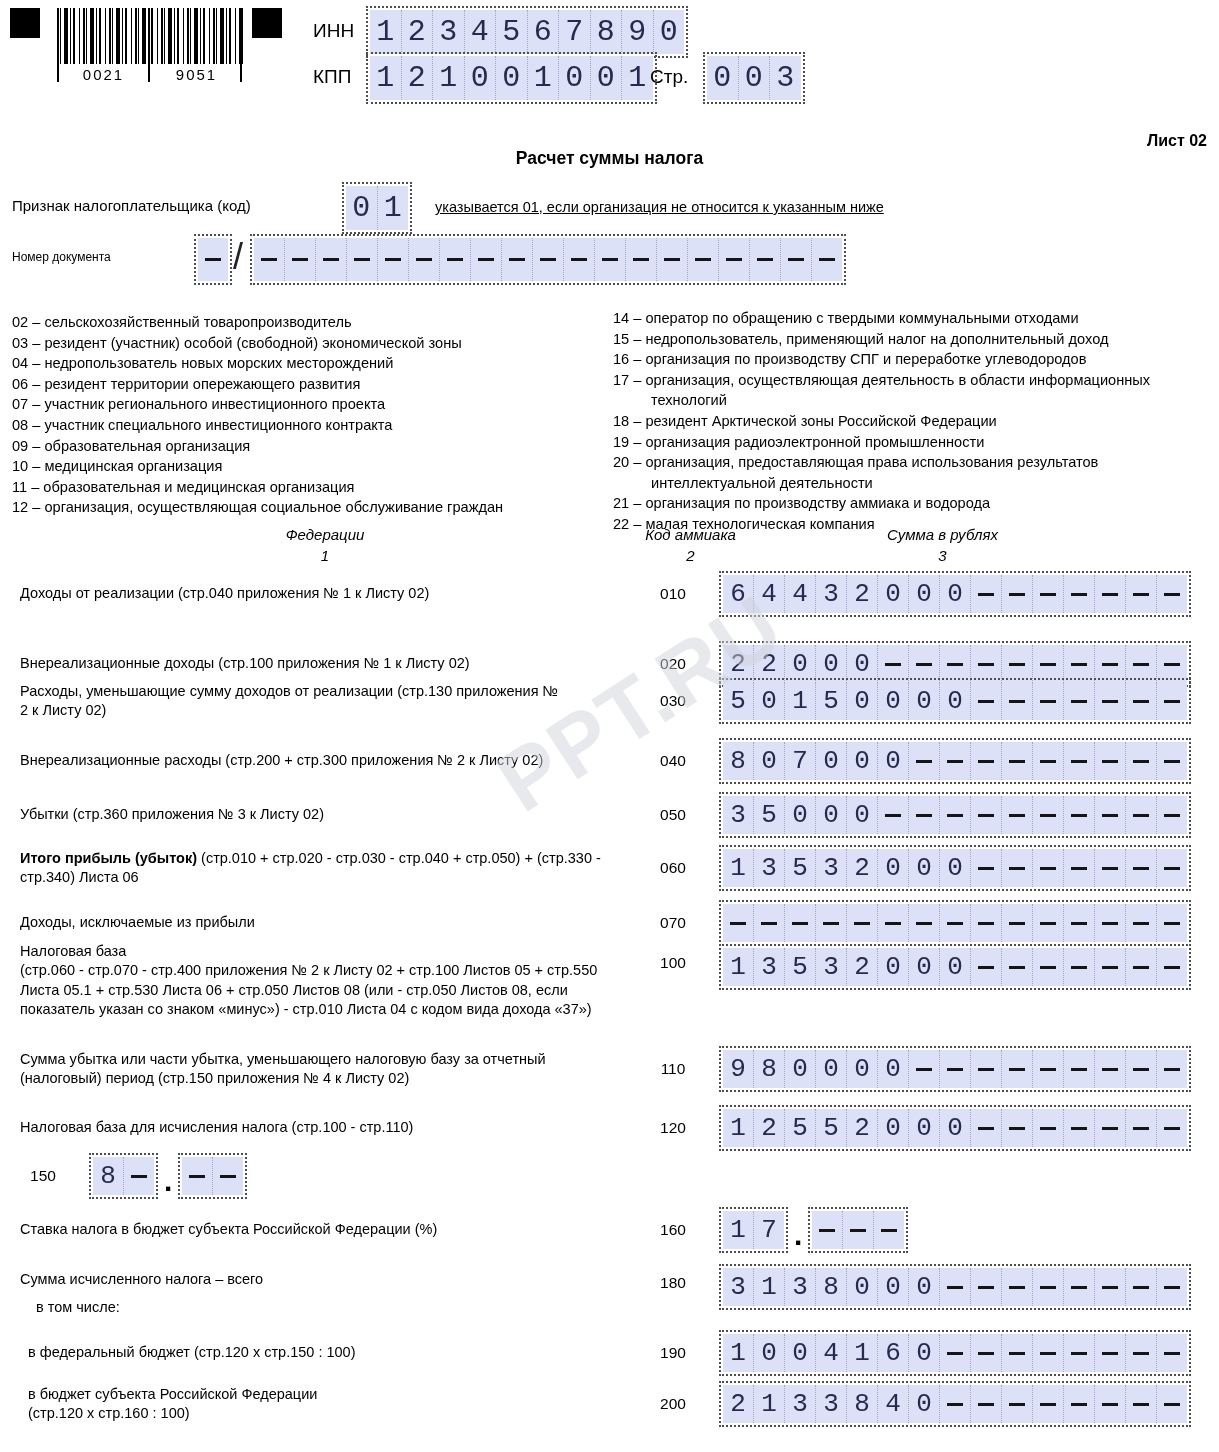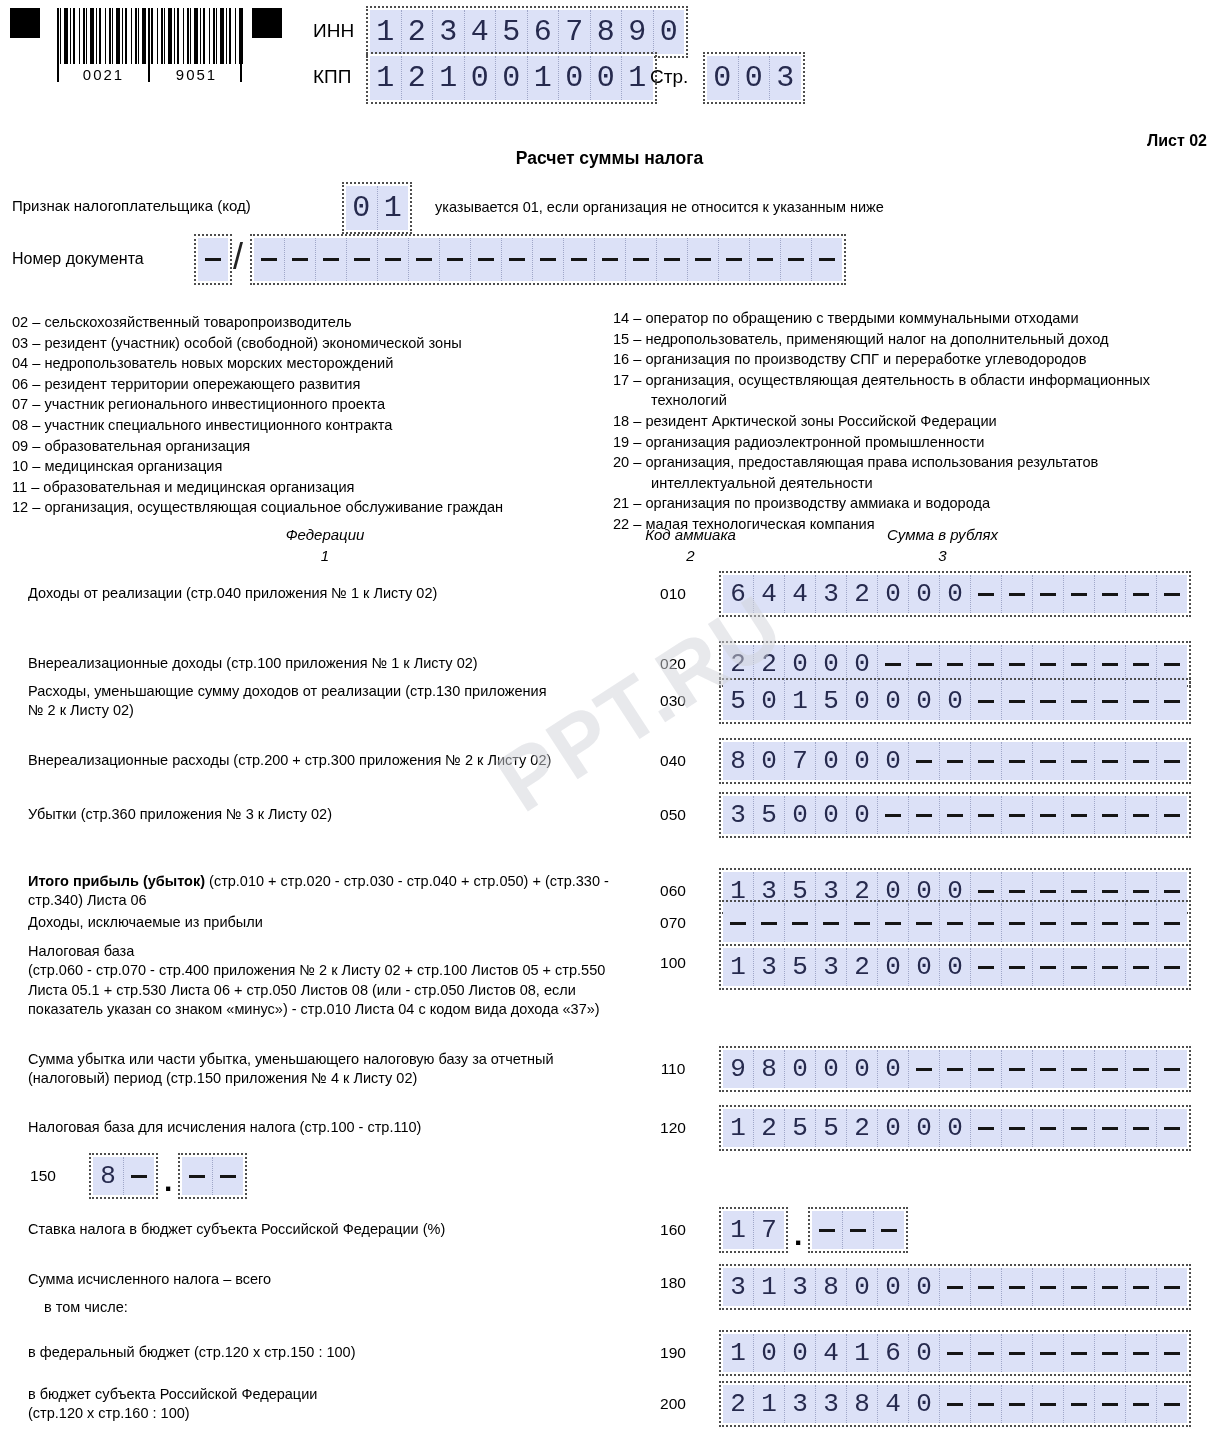--- a/index.html
+++ b/index.html
@@ -34,43 +34,43 @@
   #inn-field{position:absolute;left:370px;top:10px;}
   #kpp-field{position:absolute;left:370px;top:56px;}
   #page-field{position:absolute;left:707px;top:56px;}
   #sheet-label{position:absolute;right:12px;top:132px;font-size:16px;font-weight:bold;}
   #form-title{position:absolute;left:0;top:148px;width:100%;text-align:center;
               font-size:17.5px;font-weight:bold;}
 
   
   #taxattr-label{position:absolute;left:12px;top:197px;font-size:15px;}
   #taxattr-field{position:absolute;left:346px;top:186px;}
-  #taxattr-note{position:absolute;left:435px;top:199px;font-size:14.5px;}
+  #taxattr-note{position:absolute;left:435px;top:199px;font-size:14.5px;text-decoration:underline;}
 
   
-  #docnum-label{position:absolute;left:12px;top:250px;font-size:16px;}
+  #docnum-label{position:absolute;left:12px;top:250px;font-size:12px;}
   #docnum-prefix{position:absolute;left:198px;top:238px;}
   #docnum-slash{position:absolute;left:233px;top:236px;font-size:36px;font-weight:300;color:#222;}
   #docnum-field{position:absolute;left:254px;top:238px;}
 
   
   .codelist{position:absolute;font-size:14.6px;line-height:20.6px;}
   #codes-left{left:12px;top:312px;width:600px;}
   #codes-right{left:613px;top:308px;width:578px;}
   .code-item{padding-left:38px;text-indent:-38px;}
 
   
   .colhead{position:absolute;text-align:center;font-style:italic;font-size:15px;line-height:21px;}
   #colhead-1{left:125px;top:524px;width:400px;}
   #colhead-2{left:628px;top:524px;width:125px;}
   #colhead-3{left:795px;top:524px;width:295px;}
 
   
   .trow{position:absolute;left:0;width:1219px;display:flex;align-items:center;}
-  .tlabel{width:630px;padding-left:28px;font-size:14.5px;line-height:1.33;box-sizing:border-box;}
+  .tlabel{width:630px;padding-left:20px;font-size:14.5px;line-height:1.33;box-sizing:border-box;}
   .tlabel b{font-weight:bold;}
   .tlabel .tnote{margin-top:9px;padding-left:16px;}
   .tlabel.indent{padding-left:28px;}
   .tcode{width:60px;margin-left:13px;text-align:center;font-size:15.5px;align-self:center;}
   .tfield{margin-left:20px;align-self:center;}
   .trow.top{align-items:flex-start;}
   .trow.top .tfield{margin-top:6px;align-self:flex-start;}
   .trow.top .tcode{margin-top:12px;align-self:flex-start;}
   .rate-group{margin-left:20px;display:flex;align-items:center;align-self:center;}
   .ratedot{font-size:30px;font-weight:bold;line-height:38px;margin:0 10px;position:relative;top:5px;}
@@ -437,21 +437,21 @@
         </span>
         <span class="cell">
           <i class="bar"></i>
         </span>
         <span class="cell">
           <i class="bar"></i>
         </span>
       </div>
   </div>
 
-  <div class="trow" style="top:872px;">
+  <div class="trow" style="top:849px;">
     <div class="tlabel"><b>Итого прибыль (убыток)</b><span> (стр.010 + стр.020 - стр.030 - стр.040 + стр.050) + (стр.330 - стр.340) Листа 06</span></div>
     <div class="tcode">060</div>
     <div class="tfield boxfield cells-sm">
         <span class="cell">1</span>
         <span class="cell">3</span>
         <span class="cell">5</span>
         <span class="cell">3</span>
         <span class="cell">2</span>
         <span class="cell">0</span>
         <span class="cell">0</span>

